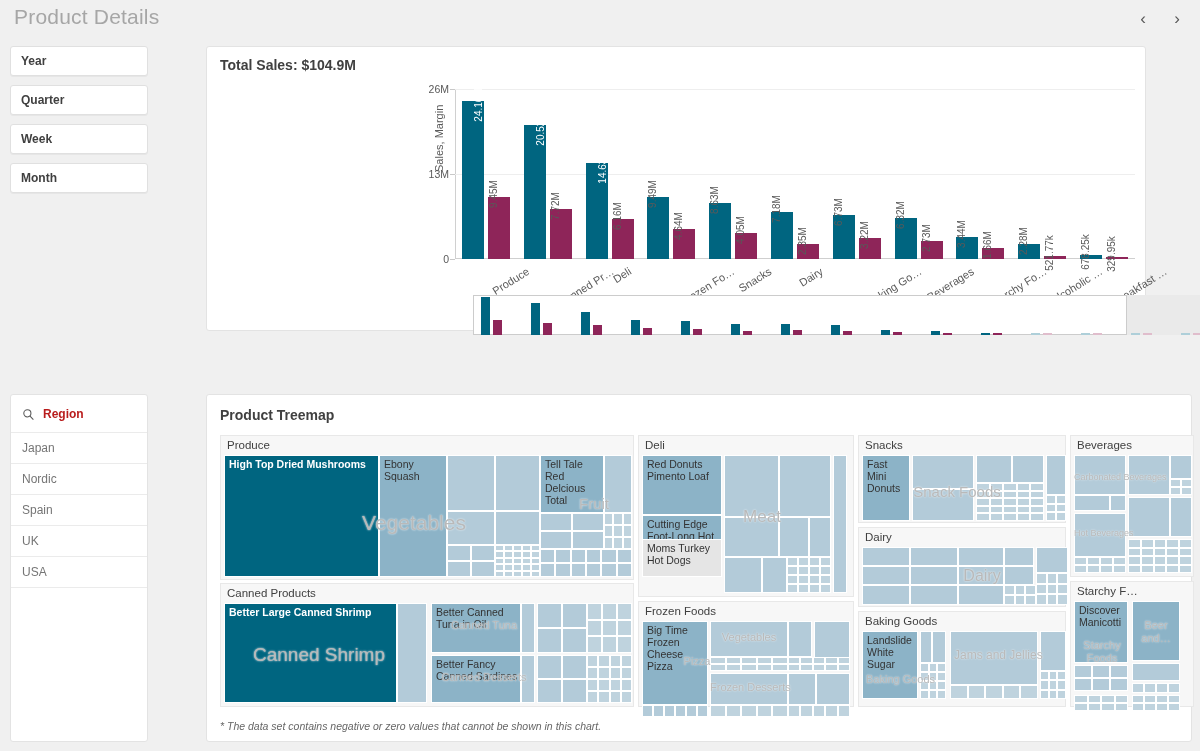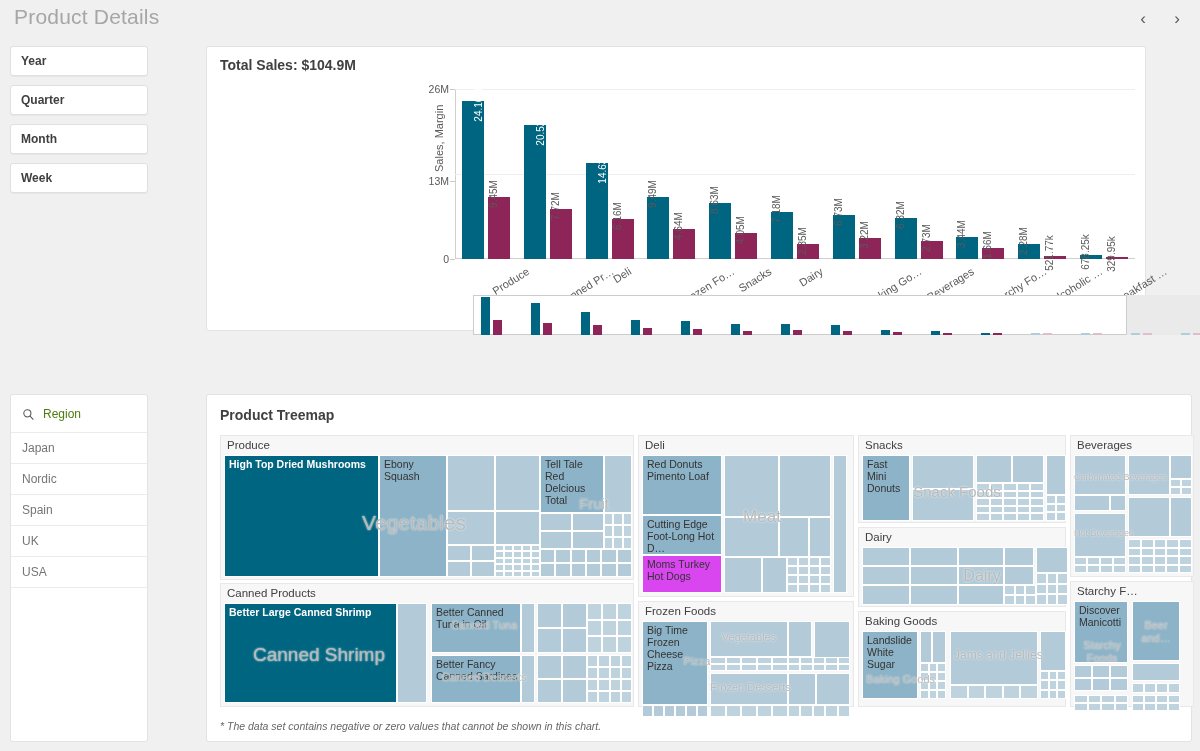--- a/index.html
+++ b/index.html
@@ -129,21 +129,21 @@
   .mini-bar.dim.s { background: #aecfd9; }
   .mini-bar.dim.m { background: #e0bdcc; }
 
   
   #region-card { left: 10px; top: 394px; width: 138px; height: 348px; }
   .region-head {
     display: flex; align-items: center; gap: 8px;
     padding: 12px 11px 11px 11px;
     border-bottom: 1px solid #ebebeb;
   }
-  .region-head .title { font-size: 12px; font-weight: normal; color: #4d7c0f; }
+  .region-head .title { font-size: 12px; font-weight: bold; color: #b91c1c; }
   .region-item {
     padding: 8px 11px; font-size: 12px; color: #757575;
     border-bottom: 1px solid #ebebeb; cursor: pointer;
   }
   .search-ico { width: 13px; height: 13px; display:block; }
 
   
   #treemap-card { left: 206px; top: 394px; width: 986px; height: 348px; }
   .tm-title {
     position: absolute; left: 13px; top: 12px;
@@ -194,37 +194,37 @@
   </div>
 
   <div class="filter-stack">
     <div class="filter-btn">
       <span>Year</span>
     </div>
     <div class="filter-btn">
       <span>Quarter</span>
     </div>
     <div class="filter-btn">
-      <span>Month</span>
+      <span>Week</span>
     </div>
     <div class="filter-btn">
-      <span>Week</span>
+      <span>Month</span>
     </div>
   </div>
 
   <div class="card" id="barchart-card">
     <div class="chart-title">Total Sales: $104.9M</div>
     <div class="yaxis-title">Sales, Margin</div>
     <div class="plot">
       <div class="plot-frame"></div>
       <div id="gridlines">
           <div class="gridline" style="top: 170px; background: transparent;"></div>
           <div class="ytick" style="top: 170px;">0</div>
           <div class="gridline" style="top: 85px;"></div>
-          <div class="ytick" style="top: 85px; margin-top: 7px;">13M</div>
+          <div class="ytick" style="top: 85px;">13M</div>
           <div class="gridline" style="top: 0px;"></div>
           <div class="ytick" style="top: 0px;">26M</div>
         </div>
       <div id="bars">
           <div class="bar-group" style="left: 6.90909px; width: 48px; height: 170px;">
             <div class="bar sales" style="height: 157.969px; background: rgb(0, 101, 128);">
               <div class="bar-lbl inside">24.16M</div>
             </div>
             <div class="bar margin" style="height: 61.7885px; background: rgb(142, 37, 89);">
               <div class="bar-lbl">9.45M</div>
@@ -514,21 +514,21 @@
         </div>
         <div class="tm-group" style="left: 418px; top: 0px; width: 216px; height: 162px;">
           <div class="tm-group-label">Deli</div>
           <div class="tm-body" style="top: 19px;">
             <div class="tm-cell" style="left: 0px; top: 0px; width: 80px; height: 60px; background: rgb(140, 179, 199); border: 1px solid rgb(255, 255, 255);">
               <div class="t">Red Donuts Pimento Loaf</div>
             </div>
             <div class="tm-cell" style="left: 0px; top: 60px; width: 80px; height: 40px; background: rgb(140, 179, 199); border: 1px solid rgb(255, 255, 255);">
               <div class="t">Cutting Edge Foot-Long Hot D…</div>
             </div>
-            <div class="tm-cell" style="left: 0px; top: 100px; width: 80px; height: 38px; background: #d946ef; border: 1px solid rgb(255, 255, 255);">
+            <div class="tm-cell" style="left: 0px; top: 84px; width: 80px; height: 38px; background: #e5e5e5; border: 1px solid rgb(255, 255, 255);">
               <div class="t">Moms Turkey Hot Dogs</div>
             </div>
             <div class="tm-cell" style="left: 82px; top: 0px; width: 55px; height: 62px; background: rgb(179, 203, 217); border: 1px solid rgb(255, 255, 255);"></div>
             <div class="tm-cell" style="left: 137px; top: 0px; width: 52px; height: 62px; background: rgb(179, 203, 217); border: 1px solid rgb(255, 255, 255);"></div>
             <div class="tm-cell" style="left: 82px; top: 62px; width: 55px; height: 40px; background: rgb(179, 203, 217); border: 1px solid rgb(255, 255, 255);"></div>
             <div class="tm-cell" style="left: 137px; top: 62px; width: 30px; height: 40px; background: rgb(179, 203, 217); border: 1px solid rgb(255, 255, 255);"></div>
             <div class="tm-cell" style="left: 167px; top: 62px; width: 22px; height: 40px; background: rgb(179, 203, 217); border: 1px solid rgb(255, 255, 255);"></div>
             <div class="tm-cell" style="left: 82px; top: 102px; width: 38px; height: 36px; background: rgb(179, 203, 217); border: 1px solid rgb(255, 255, 255);"></div>
             <div class="tm-cell" style="left: 120px; top: 102px; width: 25px; height: 36px; background: rgb(179, 203, 217); border: 1px solid rgb(255, 255, 255);"></div>
             <div class="tm-cell" style="left: 145px; top: 102px; width: 11px; height: 9px; background: rgb(191, 211, 222); border: 1px solid rgb(255, 255, 255);"></div>

